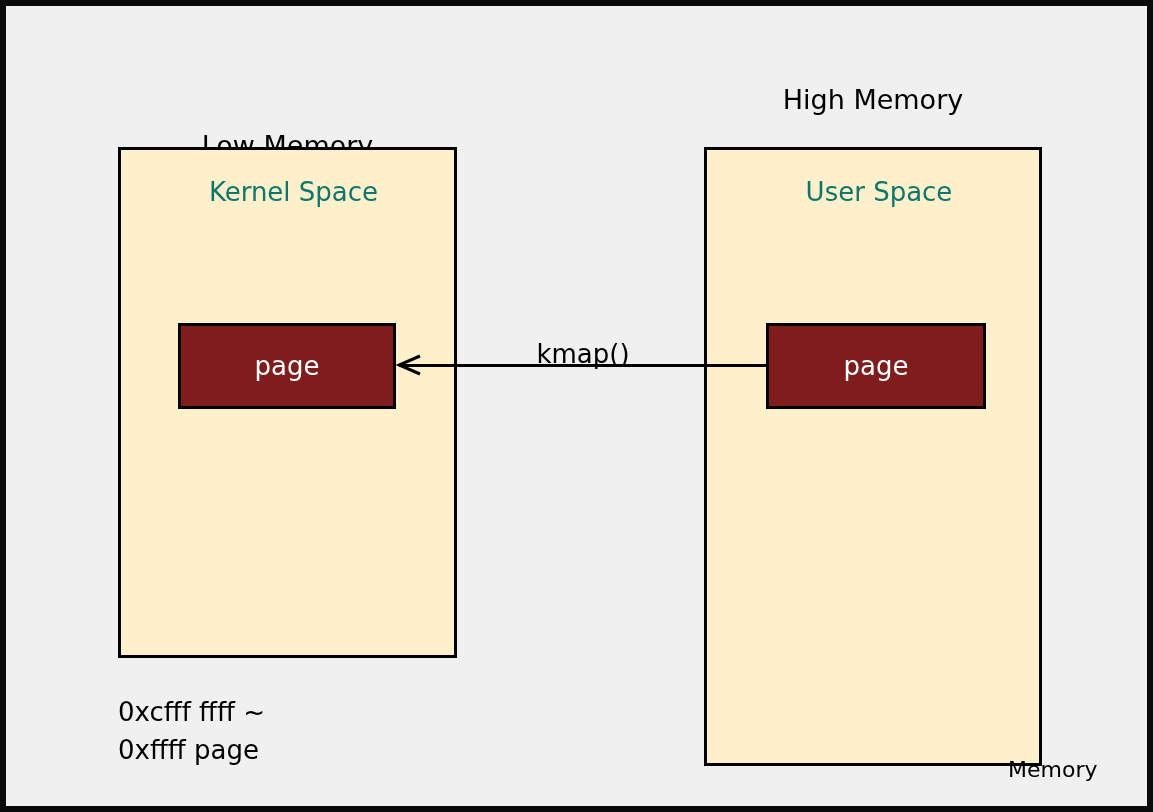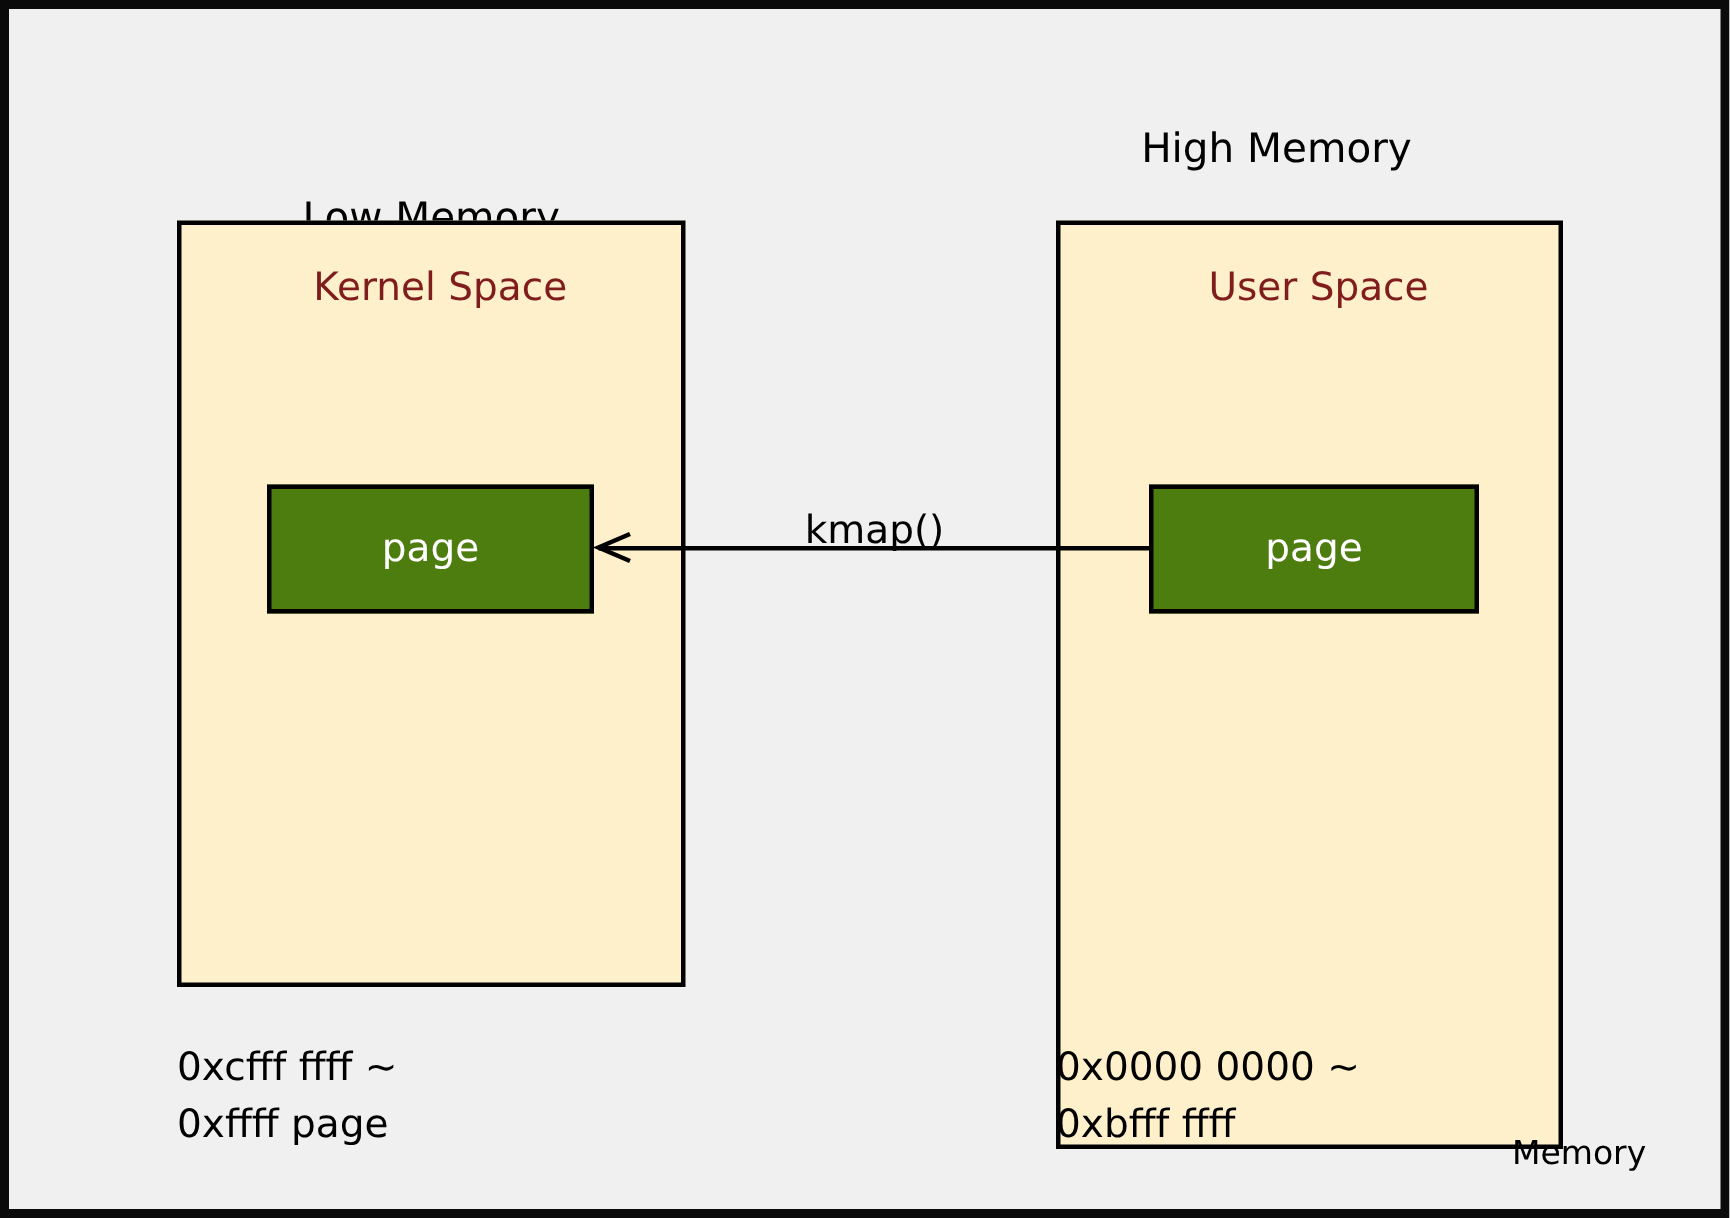--- a/index.html
+++ b/index.html
@@ -34,28 +34,28 @@
     border: 3px solid #000000;
     box-sizing: border-box;
   }
 
   .region-label {
     position: absolute;
     left: 0;
     right: 0;
     text-align: center;
     font-size: 26px;
-    color: #7f1d1d;
+    color: #0f766e;
     white-space: nowrap;
     padding-left: 12px;
   }
 
   .page-box {
     position: absolute;
-    background: #4d7c0f;
+    background: #7f1d1d;
     border: 3px solid #000000;
     box-sizing: border-box;
     display: flex;
     align-items: center;
     justify-content: center;
   }
   .page-box .page-text {
     font-size: 26px;
     color: #ffffff;
     line-height: 1;
@@ -97,21 +97,21 @@
     white-space: nowrap;
   }
 </style>
 </head>
 <body>
 
 <div id="canvas">
 
   <div class="heading" style="left:112px; top:86px; width:339px;margin-top:38px;">Low Memory</div>
 
-  <div class="heading" style="left:676px; top:78px; width:338px;">High Memory</div>
+  <div class="heading" style="left:698px; top:78px; width:338px;">High Memory</div>
 
   <div class="region-box" style="left:112px; top:141px; width:339px; height:511px;">
     <div class="region-label" style="top:27px;">Kernel Space</div>
   </div>
 
   <div class="region-box" style="left:698px; top:141px; width:338px; height:619px;">
     <div class="region-label" style="top:27px;">User Space</div>
   </div>
 
   <div class="page-box" style="left:172px; top:317px; width:218px; height:86px;">
@@ -130,20 +130,16 @@
     </svg>
   </div>
 
   <div class="arrow-label" style="left:462px; top:314px; width:230px;margin-top:19px;">kmap()</div>
 
   <div class="addr-block" style="left:112px; top:688px; width:339px;">
     <div>0xcfff ffff ~</div>
     <div>0xffff page</div>
   </div>
 
-  <div class="addr-block" style="left:698px; top:688px; width:338px;">
-    <div>0x0000 0000 ~</div>
-    <div>0xbfff ffff</div>
-  </div>
 
   <div class="corner-label" style="left:1002px; top:751px;">Memory</div>
 
 </div>
 
 </body></html>

